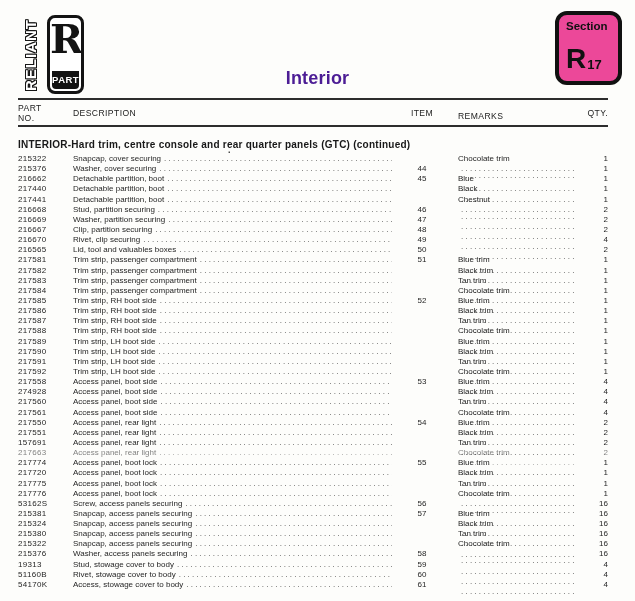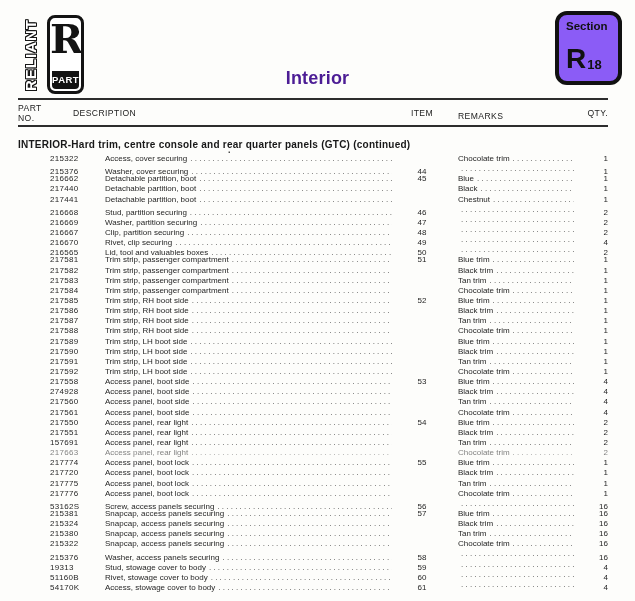--- a/index.html
+++ b/index.html
@@ -37,21 +37,21 @@
     text-align:center; line-height:18px;
   }
   
   .page-title {
     position:absolute; top:68px; left:0; width:100%;
     text-align:center; font-size:18px; font-weight:bold; color:#4c1d95;
     letter-spacing:0.2px;
   }
   .section-badge {
     position:absolute; top:11px; right:13px; width:67px; height:74px;
-    border:4px solid #111; border-radius:12px; background:#8b5cf6;
+    border:4px solid #111; border-radius:12px; background:#ec4899;
   }
   .section-badge .label {
     display:block; margin:5px 0 0 7px;
     font-size:11.5px; font-weight:bold; color:#111;
   }
   .section-badge .code {
     position:absolute; left:7px; bottom:2px;
     font-size:28px; font-weight:bold; color:#111; line-height:30px;
   }
   .section-badge .code sub {
@@ -73,31 +73,31 @@
   
   .section-heading {
     position:absolute; top:139px; left:18px;
     font-size:10px; font-weight:bold; letter-spacing:0.25px; color:#181818;
   }
   .artifact-dot {
     position:absolute; top:145px; left:228px;
     font-size:9px; font-weight:bold; color:#333;
   }
   
-  .tbody { position:absolute; top:154px; left:18px; right:27px;margin-left:32px; }
+  .tbody { position:absolute; top:154px; left:18px; right:27px; }
   .row {
     display:flex; align-items:baseline;
     height:10.15px; line-height:10.15px;
     font-size:8px; color:#1f1f1f; white-space:nowrap;
   }
   .row.faded { opacity:0.58; filter:blur(0.2px); }
   .cell-part { width:55px; letter-spacing:0.3px; }
   .cell-desc { flex:1; display:flex; overflow:hidden; padding-right:10px; }
   .cell-item { width:40px; text-align:center; }
-  .cell-rem  { width:136px; padding-left:16px; padding-right:4px; display:flex; overflow:hidden; }
+  .cell-rem  { width:136px; padding-left:16px; padding-right:4px; display:flex; overflow:hidden;flex-direction:column; }
   .cell-qty  { width:30px; text-align:right; }
   .dots { flex:1; overflow:hidden; white-space:nowrap; color:#3a3a3a; padding-left:3px; }
   .dots::after {
     content:". . . . . . . . . . . . . . . . . . . . . . . . . . . . . . . . . . . . . . . . . . . . . . . . . . . . . . . . . . . . . . . . . . . . . . . . . . . . . . . . . . . . . . . . . . . .";
   }
   .desc-text, .rem-text { flex:none; }
 </style>
 </head>
 <body>
 
@@ -106,42 +106,42 @@
   <div class="rpart-box">
     <div class="rpart-letter">R</div>
     <div class="rpart-band">PART</div>
   </div>
 </div>
 
 <div class="page-title">Interior</div>
 
 <div class="section-badge">
   <span class="label">Section</span>
-  <span class="code"><span>R</span><sub>18</sub></span>
+  <span class="code"><span>R</span><sub>17</sub></span>
 </div>
 
 <div class="thead">
   <div class="col-part">
     <div>PART</div>
     <div>NO.</div>
   </div>
   <div class="col-desc">DESCRIPTION</div>
   <div class="col-item">ITEM</div>
   <div class="col-rem">REMARKS</div>
   <div class="col-qty">QTY.</div>
 </div>
 
 <div class="section-heading">INTERIOR-Hard trim, centre console and rear quarter panels (GTC) (continued)</div>
 <div class="artifact-dot">.</div>
 
 <div class="tbody">
     <div class="row">
     <span class="cell-part">215322</span>
     <span class="cell-desc">
-        <span class="desc-text">Access, cover securing</span>
+        <span class="desc-text">Snapcap, cover securing</span>
         <span class="dots"></span>
       </span>
     <span class="cell-item"></span>
     <span class="cell-rem">
         <span class="rem-text">Chocolate trim</span>
         <span class="dots"></span>
       </span>
     <span class="cell-qty">1</span>
   </div>
     <div class="row">

